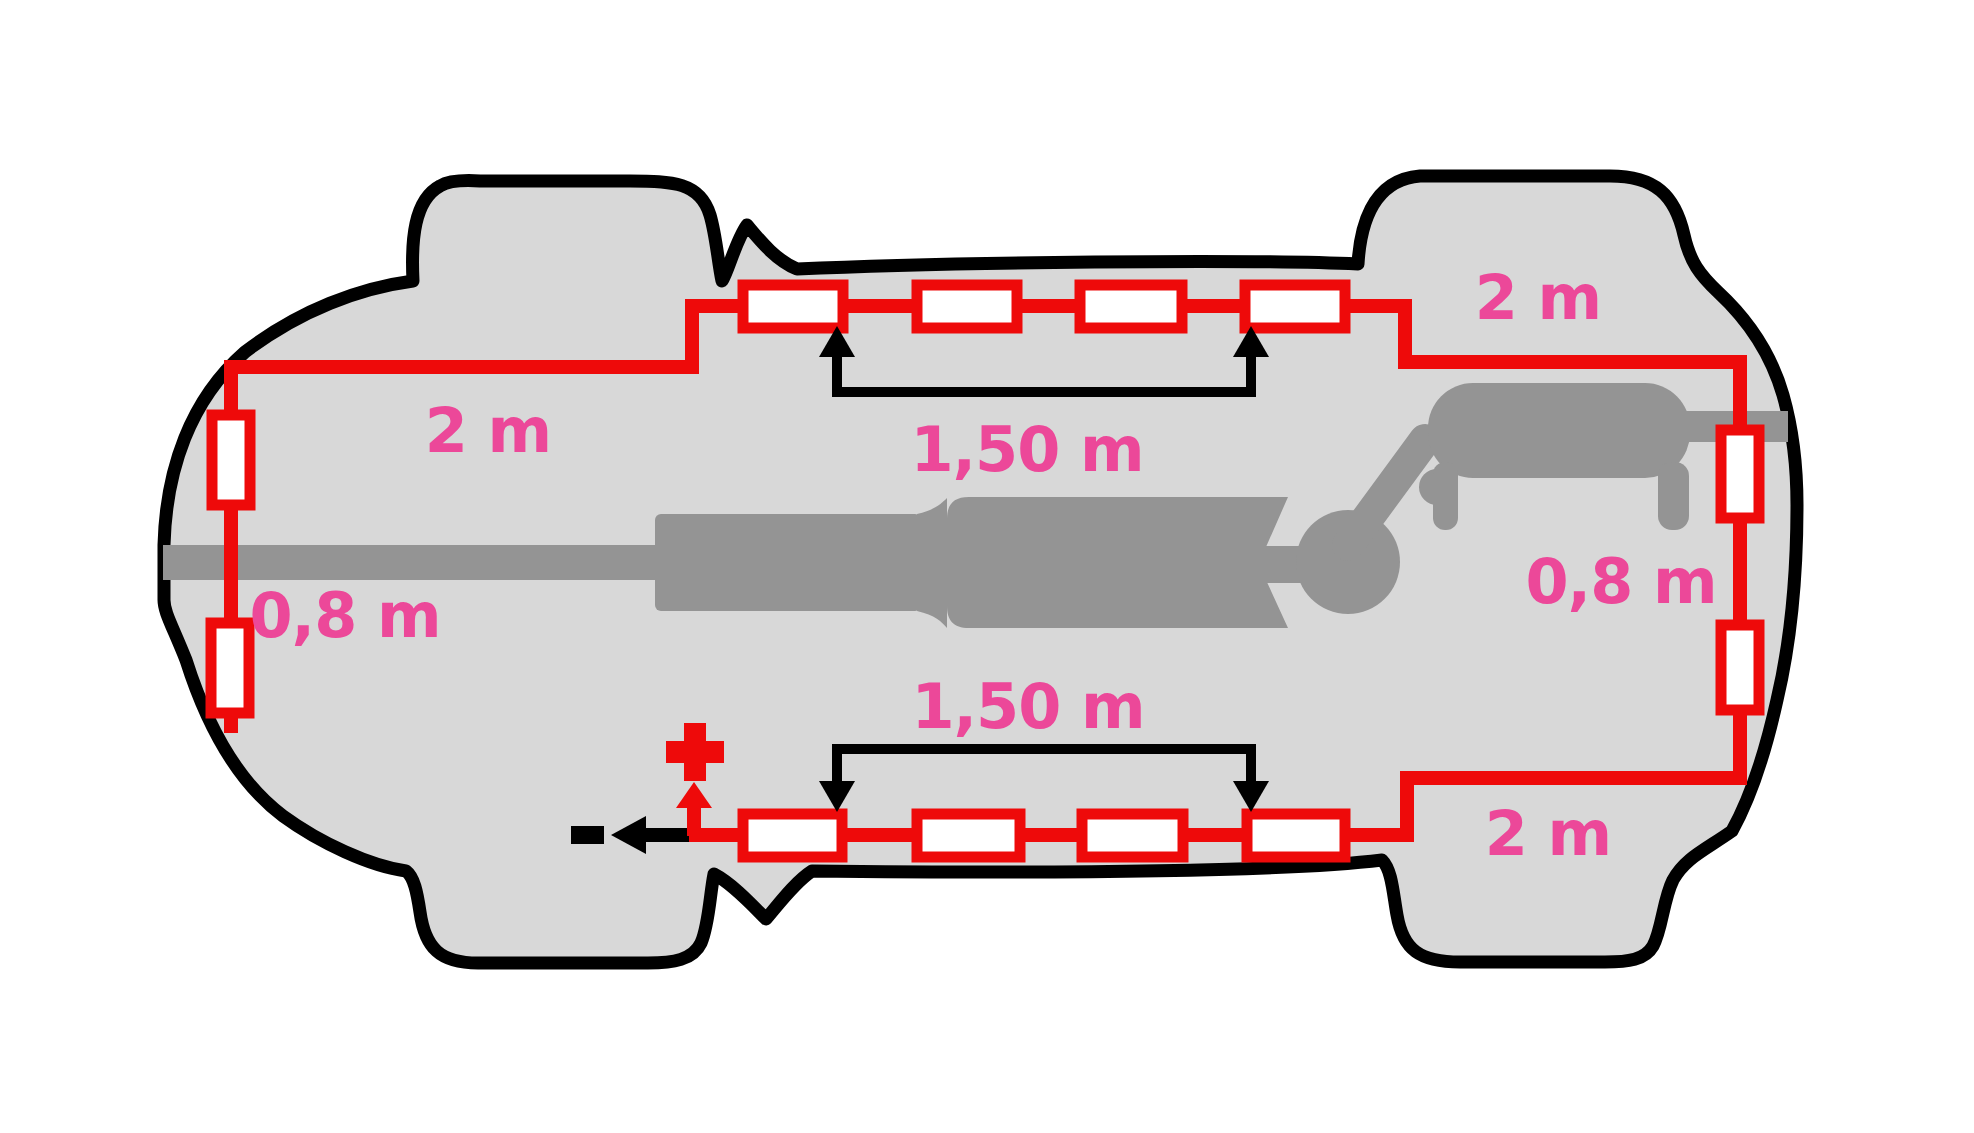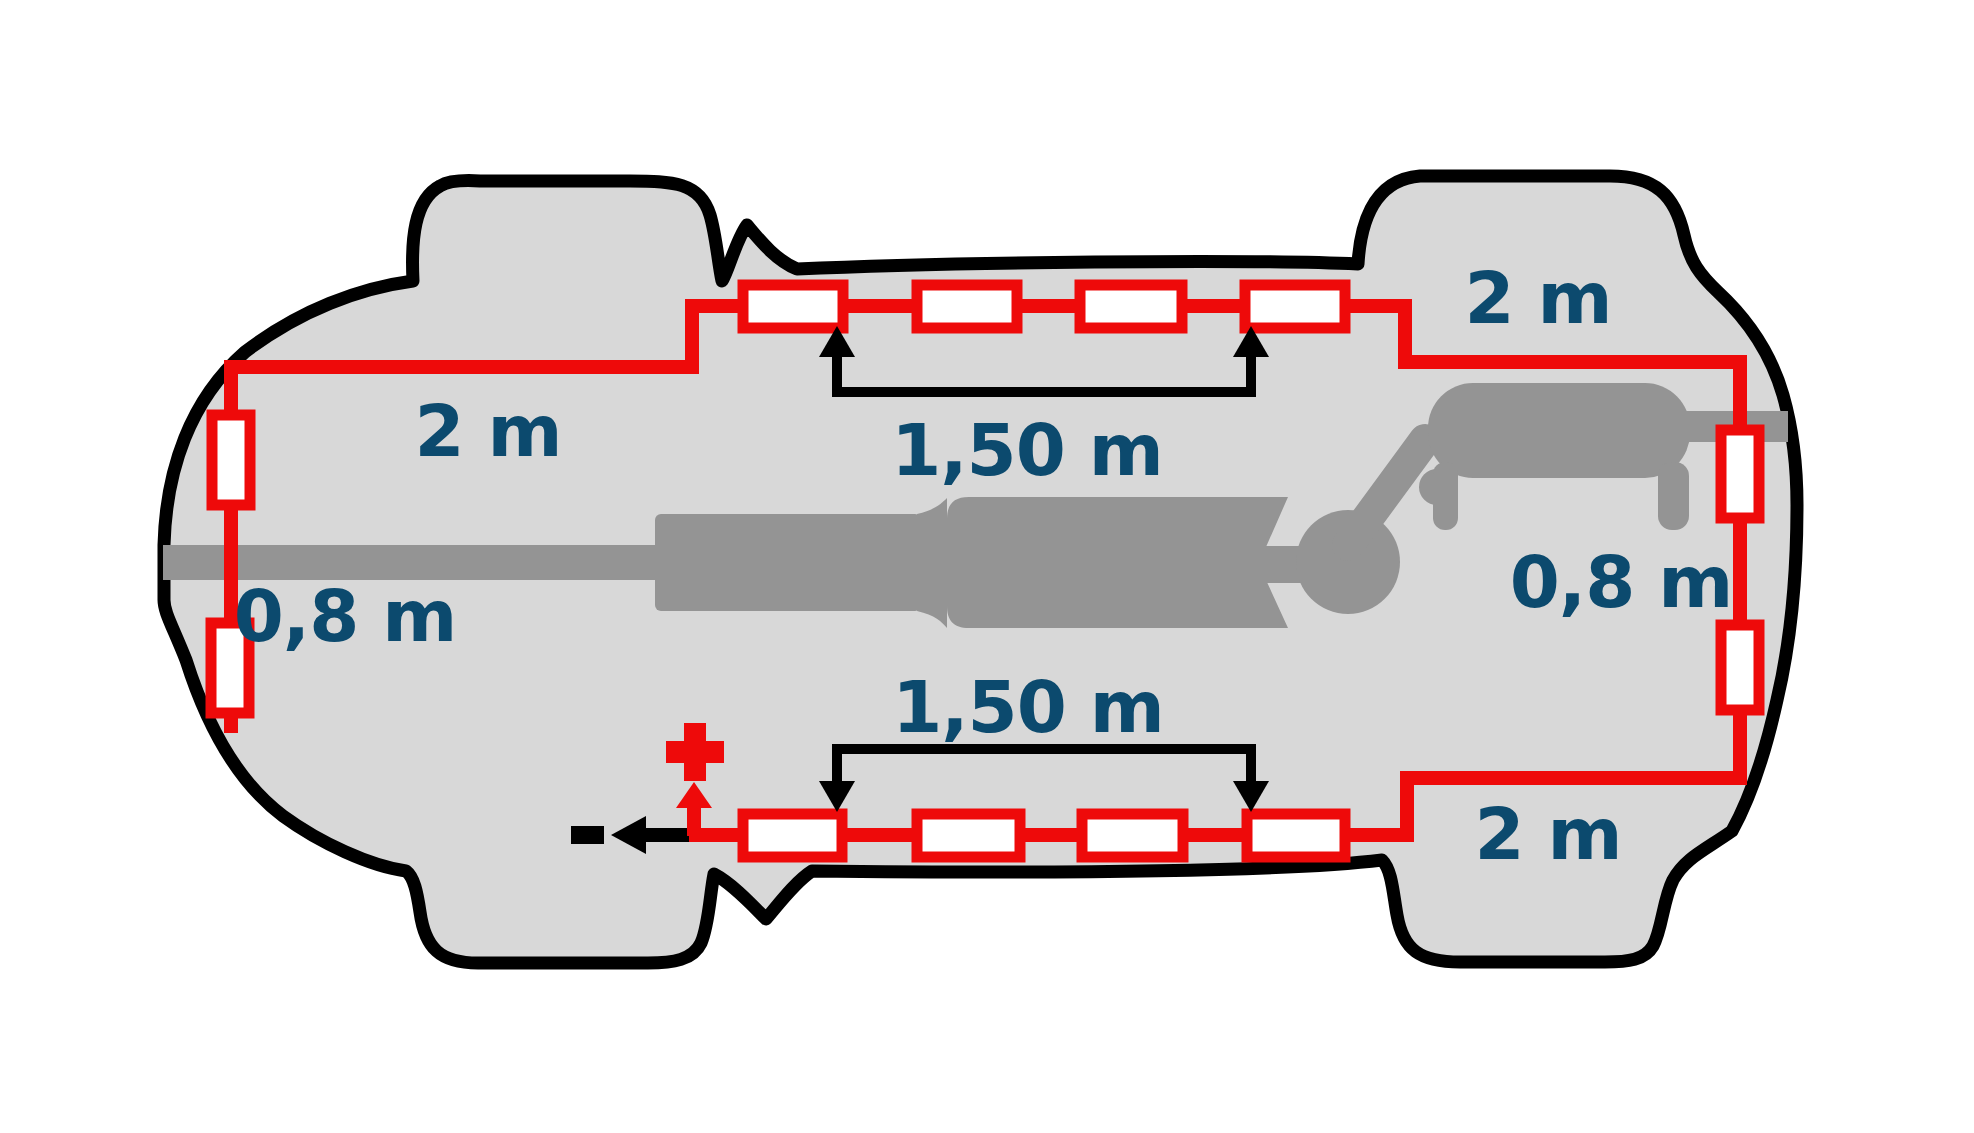--- a/index.html
+++ b/index.html
@@ -8,23 +8,23 @@
     width:1974px;height:1133px;
     background:#ffffff;
     font-family:"DejaVu Sans","Liberation Sans",sans-serif;
     overflow:hidden;
   }
   .stage svg{position:absolute;left:0;top:0;}
   .dim-label{
     position:absolute;
     transform:translate(-50%,-50%);
     font-weight:bold;
-    font-size:72px;
+    font-size:62px;
     letter-spacing:-1px;
-    color:#0c4a6e;
+    color:#ec4899;
     white-space:nowrap;
     line-height:1;
   }
 </style>
 </head>
 <body>
 
 <div class="stage">
 
   <svg width="1974" height="1133" viewBox="0 0 1974 1133">

